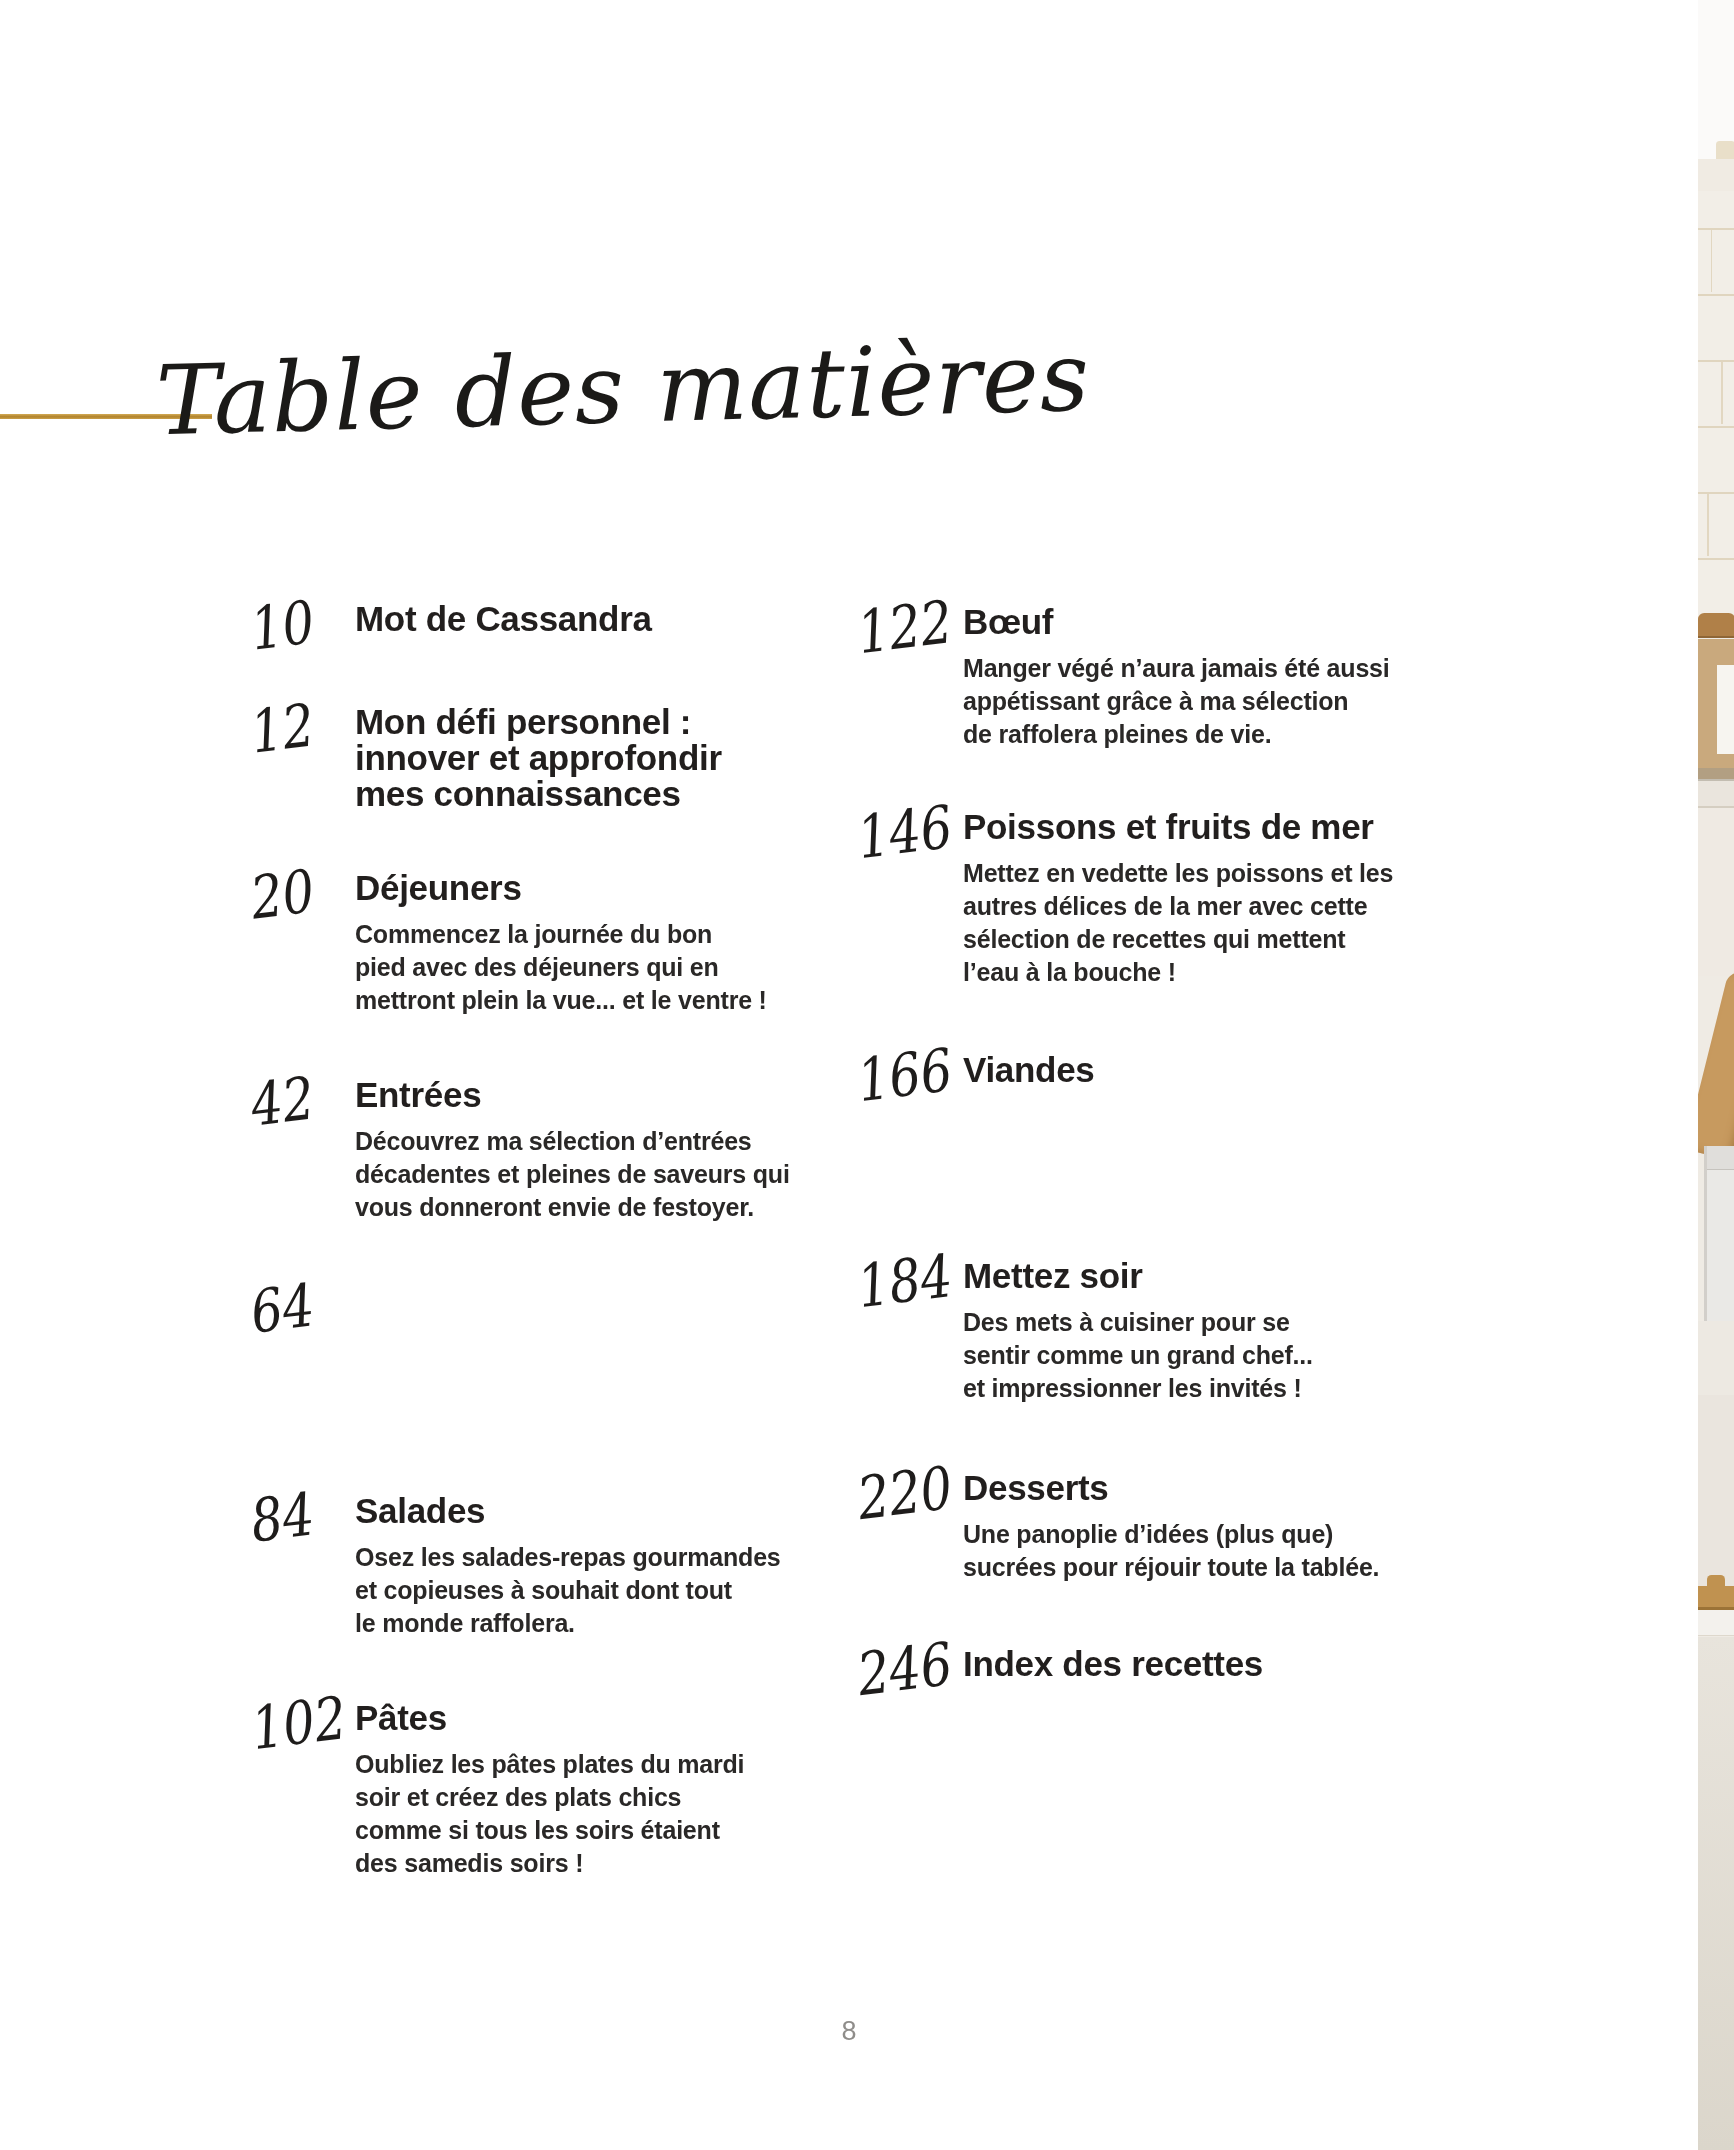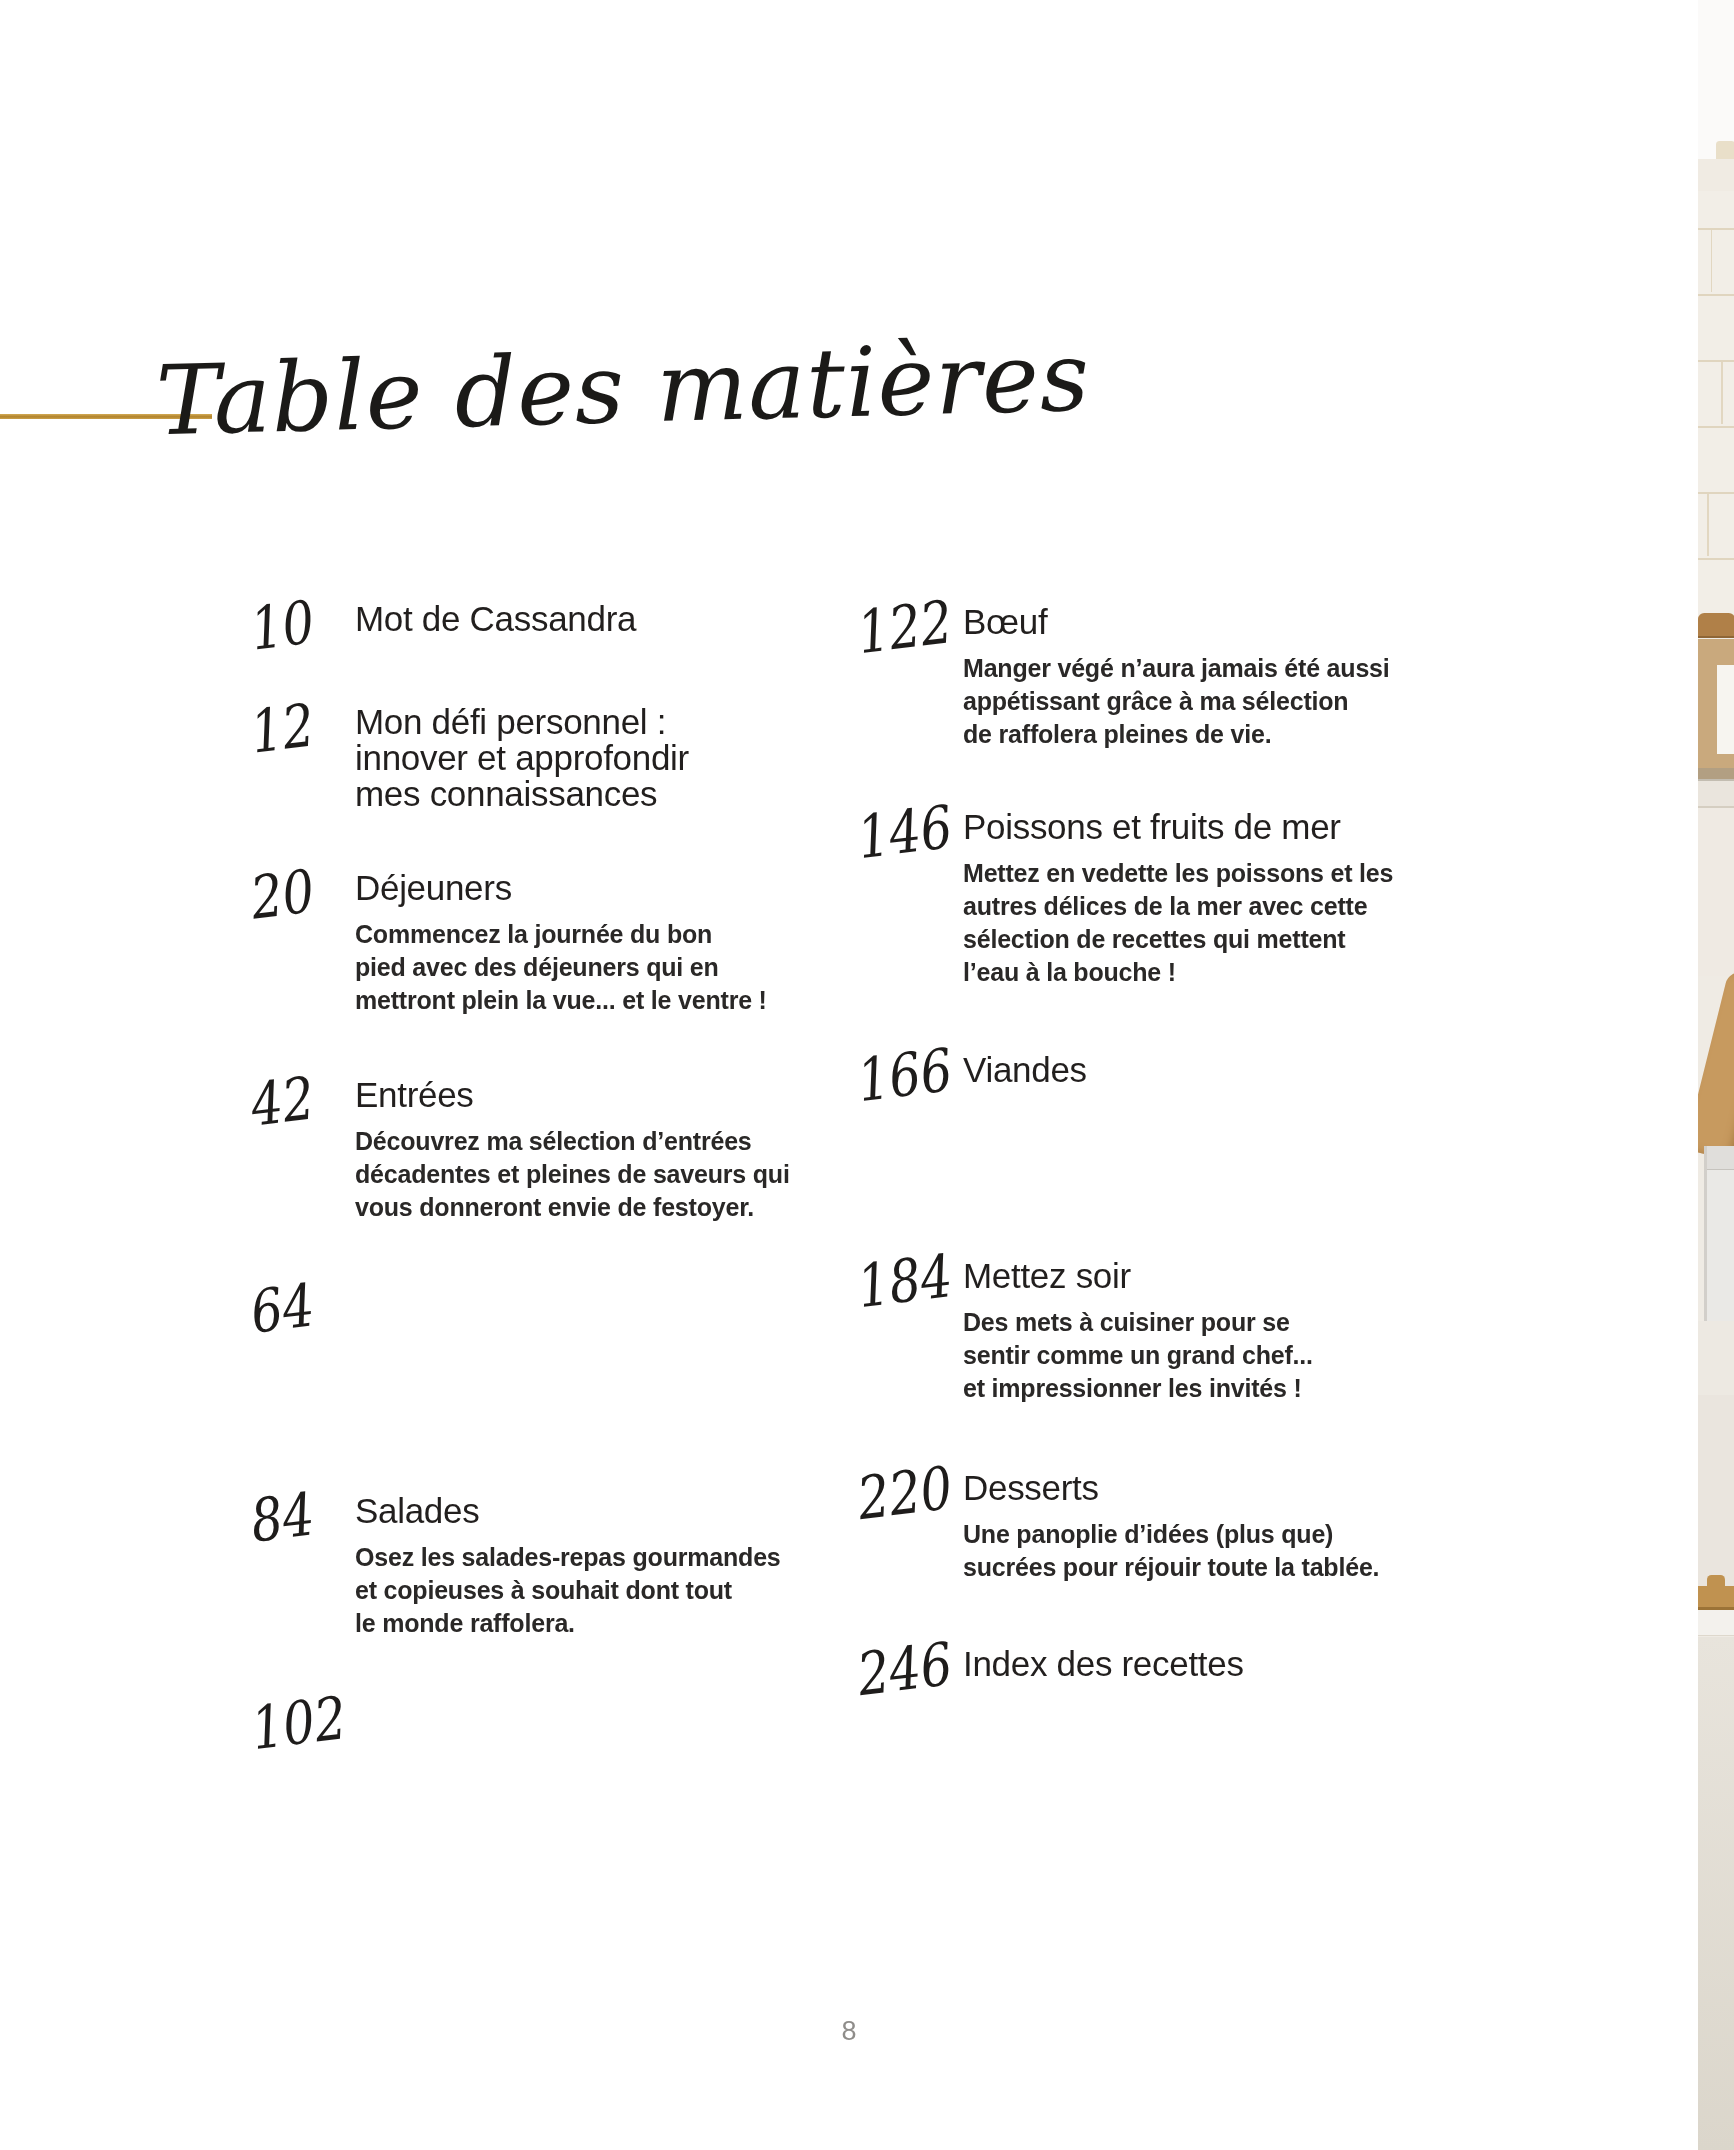--- a/index.html
+++ b/index.html
@@ -22,21 +22,21 @@
   .col-left .numbox{width:107px;}
   .col-right .numbox{width:109px;}
   .num{
     font-family:"DejaVu Serif",serif;font-style:italic;font-weight:400;
     font-size:59px;line-height:0.95;color:#1e1c1b;white-space:pre;
     transform:rotate(-7deg) scaleX(0.84);transform-origin:12% 25%;
     display:inline-block;
   }
   .ebody{flex:none;}
   .heading{
-    font-weight:400;font-size:35px;line-height:36px;color:#221f1e;
+    font-weight:700;font-size:35px;line-height:36px;color:#221f1e;
     white-space:pre;letter-spacing:-0.3px;
   }
   .desc{
     margin-top:11.6px;font-weight:700;font-size:25px;line-height:33px;
     color:#2a2827;white-space:pre;letter-spacing:-0.2px;
   }
   .page-number{
     position:absolute;left:0;top:2016px;width:1698px;text-align:center;
     font-size:27px;color:#8f8d8a;font-weight:400;
   }
@@ -119,20 +119,27 @@
   <div class="ebody">
       <div class="heading">Salades</div>
       <div class="desc">Osez les salades-repas gourmandes
 et copieuses à souhait dont tout
 le monde raffolera.</div>
     </div>
 </div>
 
 <div class="entry col-left" style="top:1700px;left:248px">
   <div class="numbox"><span class="num">102</span></div>
+  <div class="ebody">
+      <div class="heading">Pâtes</div>
+      <div class="desc">Oubliez les pâtes plates du mardi
+soir et créez des plats chics
+comme si tous les soirs étaient
+des samedis soirs !</div>
+    </div>
 </div>
 
 <div class="entry col-right" style="top:604px;left:854px">
   <div class="numbox"><span class="num">122</span></div>
   <div class="ebody">
       <div class="heading">Bœuf</div>
       <div class="desc">Manger végé n’aura jamais été aussi
 appétissant grâce à ma sélection
 de raffolera pleines de vie.</div>
     </div>

